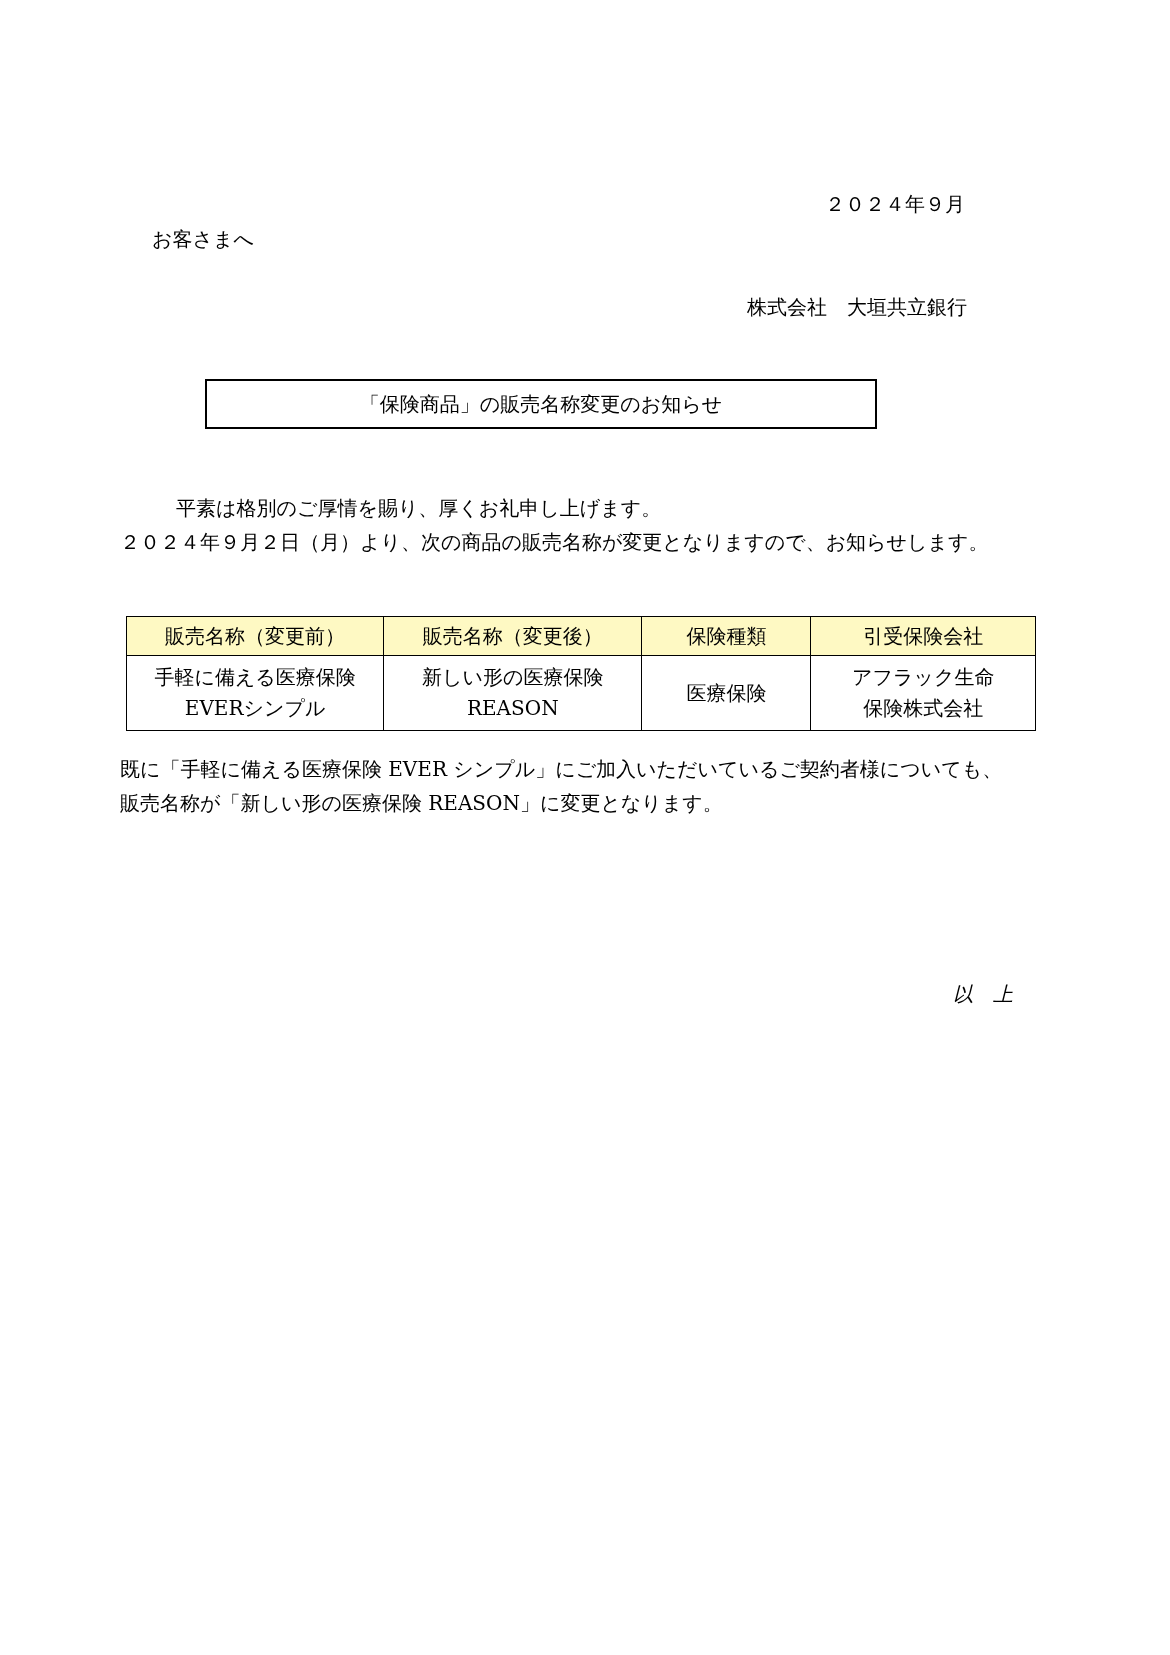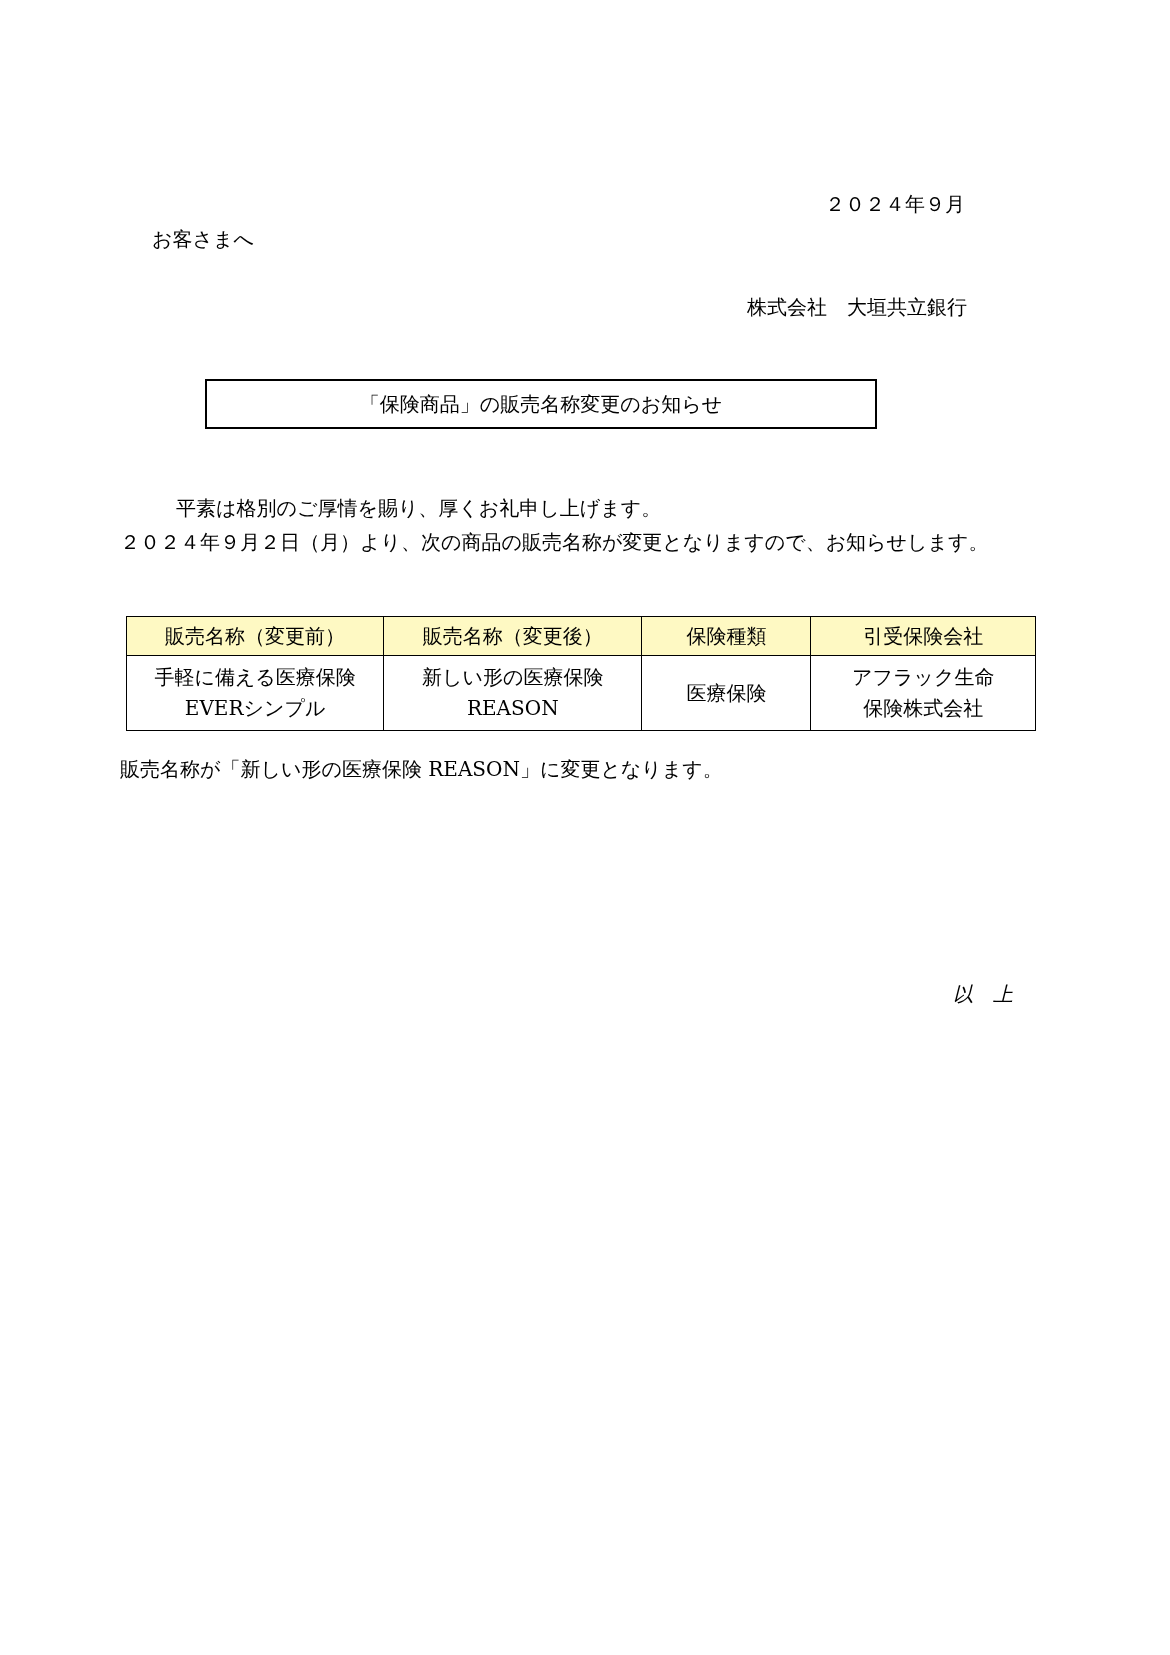--- a/index.html
+++ b/index.html
@@ -126,18 +126,19 @@
           <td>
             <div>アフラック生命</div>
             <div>保険株式会社</div>
           </td>
         </tr>
       </tbody>
     </table>
   </div>
 
   <div class="notes">
+    <p>既に「手軽に備える医療保険 EVER シンプル」にご加入いただいているご契約者様についても、</p>
     <p>販売名称が「新しい形の医療保険 REASON」に変更となります。</p>
   </div>
 
   <p class="abs doc-closing">以　上</p>
 
 </div>
 
 </body></html>

